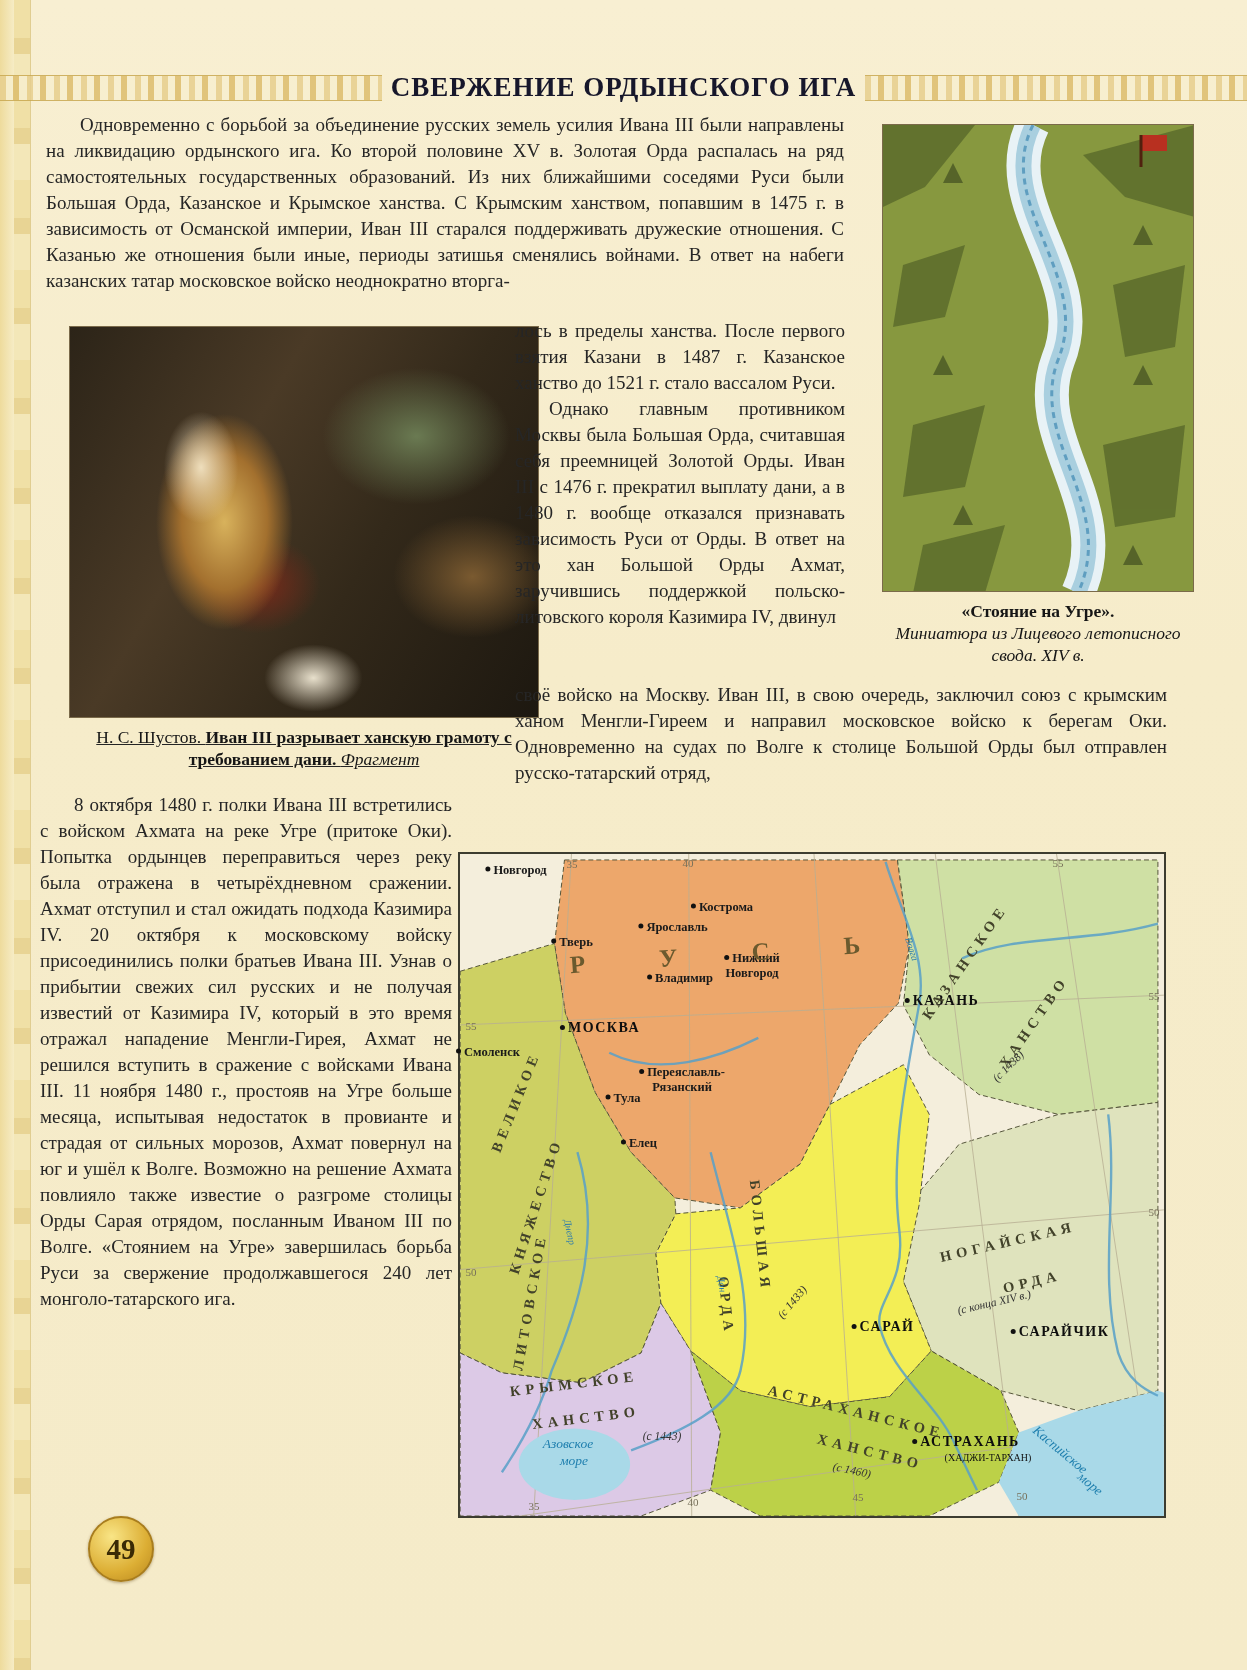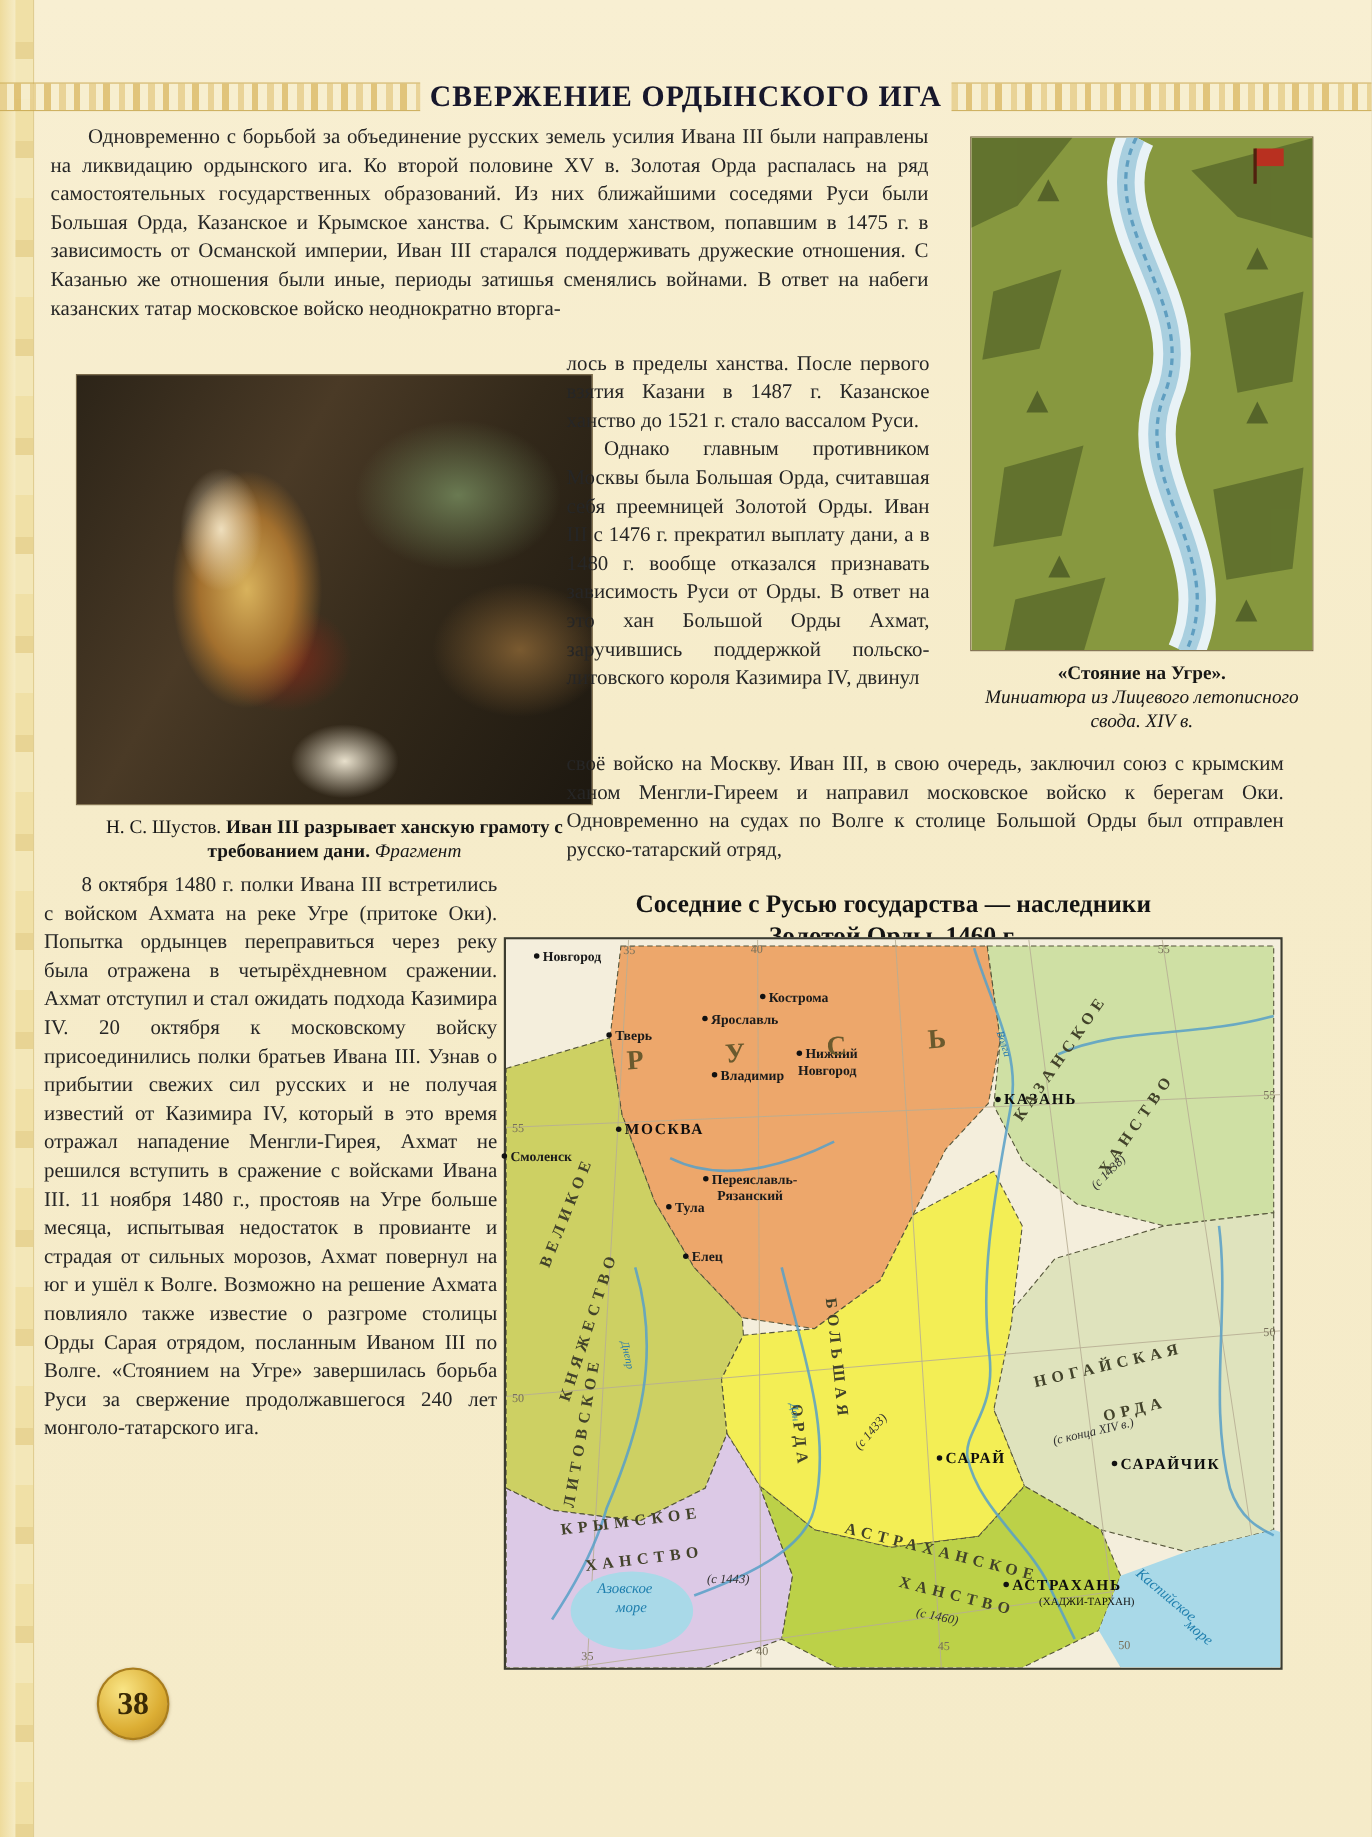--- a/index.html
+++ b/index.html
@@ -18,21 +18,21 @@
         border-top:1px solid #c9a850;border-bottom:1px solid #c9a850;opacity:.85;}
   .page-title{margin:0 9px;font-size:27px;font-weight:700;letter-spacing:1px;color:#17172b;white-space:nowrap;}
   p{margin:0;}
   .body-text{font-size:19px;line-height:26px;text-align:justify;color:#262626;}
   .indent{text-indent:34px;}
   .intro{position:absolute;left:46px;top:112px;width:798px;}
   .middle-col{position:absolute;left:515px;top:318px;width:330px;}
   .continuation{position:absolute;left:515px;top:682px;width:652px;}
   .left-col{position:absolute;left:40px;top:792px;width:412px;}
   .figure{position:absolute;padding-left:27px;}
-  .fig-painting{left:42px;top:340px;width:470px;}
+  .fig-painting{left:42px;top:326px;width:470px;text-decoration:underline;}
   .painting-art{width:470px;height:392px;border:1px solid #7a6a4a;box-sizing:border-box;
      background:
        radial-gradient(ellipse 60px 90px at 28% 36%, rgba(242,228,196,.95), rgba(242,228,196,0) 62%),
        radial-gradient(ellipse 95px 150px at 33% 50%, #d8b25c 0%, #a3702e 45%, rgba(0,0,0,0) 72%),
        radial-gradient(ellipse 70px 48px at 52% 90%, #e8e0cc 0%, rgba(0,0,0,0) 70%),
        radial-gradient(ellipse 130px 95px at 74% 28%, #6a7a52 0%, rgba(0,0,0,0) 72%),
        radial-gradient(ellipse 90px 70px at 40% 66%, #7a2a1a 0%, rgba(0,0,0,0) 70%),
        radial-gradient(ellipse 110px 85px at 86% 64%, #7a5a30 0%, rgba(0,0,0,0) 72%),
        linear-gradient(120deg,#2c2418 0%,#4a3a26 35%,#33291a 62%,#1d1810 100%);}
   .fig-miniature{left:855px;top:124px;width:312px;}
@@ -119,24 +119,20 @@
       </svg>
     </div>
     <div class="fig-caption">
       <b>«Стояние на Угре».</b><br>
       <i>Миниатюра из Лицевого летописного свода. XIV в.</i>
     </div>
   </div>
 
   <p class="body-text continuation">своё войско на Москву. Иван III, в свою очередь, заключил союз с крымским ханом Менгли-Гиреем и направил московское войско к берегам Оки. Одновременно на судах по Волге к столице Большой Орды был отправлен русско-татарский отряд,</p>
 
-  <h2 class="map-title">
-    <span>Соседние с Русью государства — наследники</span><br>
-    <span>Золотой Орды. 1460 г.</span>
-  </h2>
 
   <div class="left-col">
     <p class="body-text indent">8 октября 1480 г. полки Ивана III встретились с войском Ахмата на реке Угре (притоке Оки). Попытка ордынцев переправиться через реку была отражена в четырёхдневном сражении. Ахмат отступил и стал ожидать подхода Казимира IV.  20 октября к московскому войску присоединились полки братьев Ивана III. Узнав о прибытии свежих сил русских и не получая известий от Казимира IV, который в это время отражал нападение Менгли-Гирея, Ахмат не решился вступить в сражение с войсками Ивана III. 11 ноября 1480 г., простояв на Угре больше месяца, испытывая недостаток в провианте и страдая от сильных морозов, Ахмат повернул на юг и ушёл к Волге. Возможно на решение Ахмата повлияло также известие о разгроме столицы Орды Сарая отрядом, посланным Иваном III по Волге. «Стоянием на Угре» завершилась борьба Руси за свержение продолжавшегося 240 лет монголо-татарского ига.</p>
   </div>
 
   <div class="map-box">
     <svg width="704" height="662" viewBox="0 0 708 666">
       <rect width="708" height="666" fill="#f4eedc"></rect>
       <g stroke="#55553a" stroke-width="1" stroke-dasharray="5,3">
         <polygon points="0,118 95,90 106,160 136,240 172,300 216,346 217,362 197,402 202,452 182,502 122,532 42,522 0,502" fill="#cdd063"></polygon>
@@ -219,16 +215,16 @@
       <span class="map-label grid" style="left: 74px; top: 652px; transform: translate(-50%, -50%) rotate(0deg);">35</span>
       <span class="map-label grid" style="left: 233px; top: 648px; transform: translate(-50%, -50%) rotate(0deg);">40</span>
       <span class="map-label grid" style="left: 398px; top: 643px; transform: translate(-50%, -50%) rotate(0deg);">45</span>
       <span class="map-label grid" style="left: 562px; top: 642px; transform: translate(-50%, -50%) rotate(0deg);">50</span>
       <span class="map-label river" style="left: 452px; top: 95px; transform: translate(-50%, -50%) rotate(72deg);">Волга</span>
       <span class="map-label river" style="left: 262px; top: 430px; transform: translate(-50%, -50%) rotate(80deg);">Дон</span>
       <span class="map-label river" style="left: 110px; top: 378px; transform: translate(-50%, -50%) rotate(78deg);">Днепр</span>
     </div>
 
   <div class="page-badge">
-    <span>38</span>
+    <span>49</span>
   </div>
 
 </div>
 
 </body></html>

